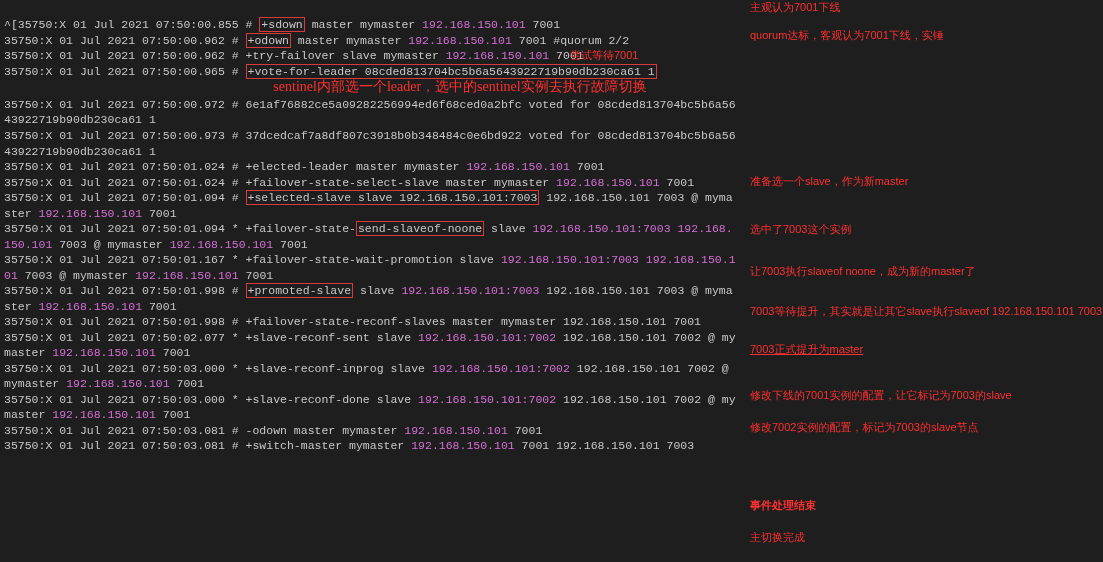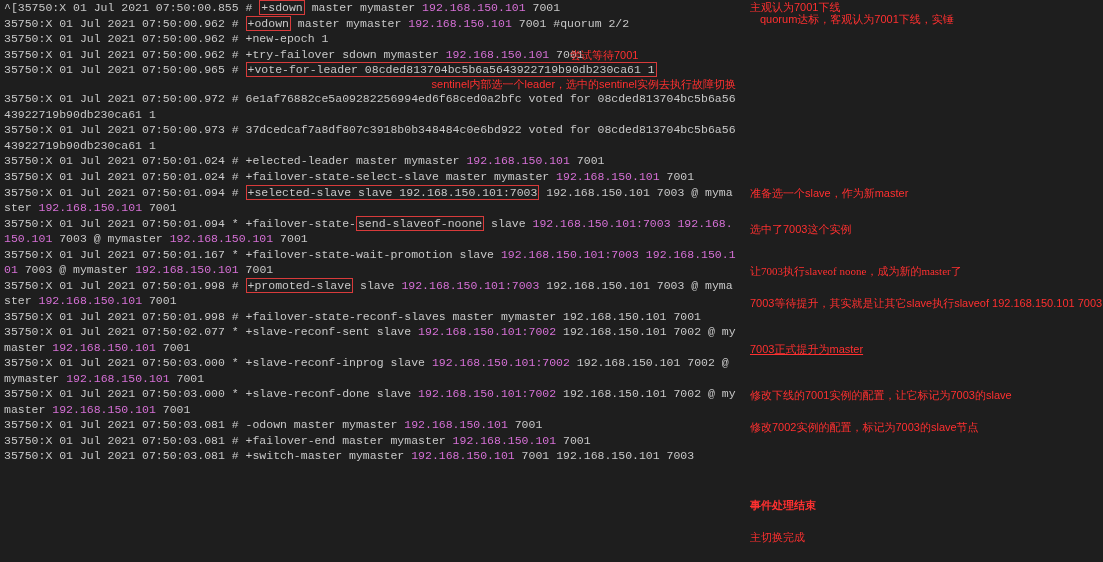--- a/index.html
+++ b/index.html
@@ -8,21 +8,21 @@
     color: #c8c8c8;
     font-family: "Consolas", "Courier New", monospace;
     font-size: 11.5px;
     line-height: 1.35;
     width: 1103px;
     height: 562px;
     overflow: hidden;
     position: relative;
   }
   .terminal {
-    padding: 0 4px;
+    padding: 17px 4px;
     width: 740px;
   }
   .line { white-space: pre-wrap; word-break: break-all; }
   .grey { color: #c8c8c8; }
   .ip { color: #d670d6; }
   .marked {
     border: 1.5px solid #d83b3b;
     padding: 0 1px;
     display: inline;
   }
@@ -31,61 +31,59 @@
     left: 750px;
     top: 0;
     width: 350px;
     font-family: "Microsoft YaHei", sans-serif;
     font-size: 11px;
     color: #ff3030;
   }
   .anno { position: absolute; white-space: nowrap; text-align: center; }
   .sentinel-note {
     color: #ff3030;
-    font-family: Liberation Sans, sans-serif;
-    font-size: 11px;
-    text-align: right;
+    font-family: Liberation Serif, serif;
+    font-size: 14px;
+    text-align: center;
     display: block;
     margin-left: 180px;
     margin-top: -1px;
   }
 </style>
 </head>
 <body>
 
 <div class="terminal">
     <div class="line"><span class="grey">^[35750:X 01 Jul 2021 07:50:00.855 # </span><span class="grey"></span><span class="marked">+sdown</span><span class="grey"> master mymaster </span><span class="ip">192.168.150.101</span><span class="grey"> 7001</span></div>
     <div class="line"><span class="grey">35750:X 01 Jul 2021 07:50:00.962 # </span><span class="grey"></span><span class="marked">+odown</span><span class="grey"> master mymaster </span><span class="ip">192.168.150.101</span><span class="grey"> 7001 #quorum 2/2</span></div>
-    <div class="line"><span class="grey">35750:X 01 Jul 2021 07:50:00.962 # </span><span class="grey">+new-epoch 1</span></div>
-    <div class="line"><span class="grey">35750:X 01 Jul 2021 07:50:00.962 # </span><span class="grey">+try-failover sdown mymaster </span><span class="ip">192.168.150.101</span><span class="grey"> 7001</span></div>
+    <div class="line"><span class="grey">35750:X 01 Jul 2021 07:50:00.962 # </span><span class="grey">+try-failover slave mymaster </span><span class="ip">192.168.150.101</span><span class="grey"> 7001</span></div>
     <div class="line"><span class="grey">35750:X 01 Jul 2021 07:50:00.965 # </span><span class="marked">+vote-for-leader 08cded813704bc5b6a5643922719b90db230ca61 1</span></div>
     <div class="sentinel-note">sentinel内部选一个leader，选中的sentinel实例去执行故障切换</div>
     <div class="line"><span class="grey">35750:X 01 Jul 2021 07:50:00.972 # </span><span class="grey">6e1af76882ce5a09282256994ed6f68ced0a2bfc voted for 08cded813704bc5b6a5643922719b90db230ca61 1</span></div>
     <div class="line"><span class="grey">35750:X 01 Jul 2021 07:50:00.973 # </span><span class="grey">37dcedcaf7a8df807c3918b0b348484c0e6bd922 voted for 08cded813704bc5b6a5643922719b90db230ca61 1</span></div>
     <div class="line"><span class="grey">35750:X 01 Jul 2021 07:50:01.024 # </span><span class="grey">+elected-leader master mymaster </span><span class="ip">192.168.150.101</span><span class="grey"> 7001</span></div>
     <div class="line"><span class="grey">35750:X 01 Jul 2021 07:50:01.024 # </span><span class="grey">+failover-state-select-slave master mymaster </span><span class="ip">192.168.150.101</span><span class="grey"> 7001</span></div>
     <div class="line"><span class="grey">35750:X 01 Jul 2021 07:50:01.094 # </span><span class="marked">+selected-slave slave 192.168.150.101:7003</span><span class="grey"> 192.168.150.101 7003 @ mymaster </span><span class="ip">192.168.150.101</span><span class="grey"> 7001</span></div>
     <div class="line"><span class="grey">35750:X 01 Jul 2021 07:50:01.094 * </span><span class="grey">+failover-state-</span><span class="marked">send-slaveof-noone</span><span class="grey"> slave </span><span class="ip">192.168.150.101:7003</span><span class="grey"> </span><span class="ip">192.168.150.101</span><span class="grey"> 7003 @ mymaster </span><span class="ip">192.168.150.101</span><span class="grey"> 7001</span></div>
     <div class="line"><span class="grey">35750:X 01 Jul 2021 07:50:01.167 * </span><span class="grey">+failover-state-wait-promotion slave </span><span class="ip">192.168.150.101:7003</span><span class="grey"> </span><span class="ip">192.168.150.101</span><span class="grey"> 7003 @ mymaster </span><span class="ip">192.168.150.101</span><span class="grey"> 7001</span></div>
     <div class="line"><span class="grey">35750:X 01 Jul 2021 07:50:01.998 # </span><span class="marked">+promoted-slave</span><span class="grey"> slave </span><span class="ip">192.168.150.101:7003</span><span class="grey"> 192.168.150.101 7003 @ mymaster </span><span class="ip">192.168.150.101</span><span class="grey"> 7001</span></div>
     <div class="line"><span class="grey">35750:X 01 Jul 2021 07:50:01.998 # </span><span class="grey">+failover-state-reconf-slaves master mymaster 192.168.150.101 7001</span></div>
     <div class="line"><span class="grey">35750:X 01 Jul 2021 07:50:02.077 * </span><span class="grey">+slave-reconf-sent slave </span><span class="ip">192.168.150.101:7002</span><span class="grey"> 192.168.150.101 7002 @ mymaster </span><span class="ip">192.168.150.101</span><span class="grey"> 7001</span></div>
     <div class="line"><span class="grey">35750:X 01 Jul 2021 07:50:03.000 * </span><span class="grey">+slave-reconf-inprog slave </span><span class="ip">192.168.150.101:7002</span><span class="grey"> 192.168.150.101 7002 @ mymaster </span><span class="ip">192.168.150.101</span><span class="grey"> 7001</span></div>
     <div class="line"><span class="grey">35750:X 01 Jul 2021 07:50:03.000 * </span><span class="grey">+slave-reconf-done slave </span><span class="ip">192.168.150.101:7002</span><span class="grey"> 192.168.150.101 7002 @ mymaster </span><span class="ip">192.168.150.101</span><span class="grey"> 7001</span></div>
     <div class="line"><span class="grey">35750:X 01 Jul 2021 07:50:03.081 # </span><span class="grey">-odown master mymaster </span><span class="ip">192.168.150.101</span><span class="grey"> 7001</span></div>
-    <div class="line"><span class="grey">35750:X 01 Jul 2021 07:50:03.081 # </span><span class="grey">+failover-end master mymaster </span><span class="ip">192.168.150.101</span><span class="grey"> 7001</span></div>
     <div class="line"><span class="grey">35750:X 01 Jul 2021 07:50:03.081 # </span><span class="grey">+switch-master mymaster </span><span class="ip">192.168.150.101</span><span class="grey"> 7001 192.168.150.101 7003</span></div>
   </div>
 <div class="annotations">
     <div class="anno" style="top: 0px;">主观认为7001下线</div>
-    <div class="anno" style="top: 12px; margin-left: 10px;">quorum达标，客观认为7001下线，实锤</div>
-    <div class="anno" style="top: 186px;">准备选一个slave，作为新master</div>
+    <div class="anno" style="top: 28px;">quorum达标，客观认为7001下线，实锤</div>
+    <div class="anno" style="top: 174px;">准备选一个slave，作为新master</div>
     <div class="anno" style="top: 222px;">选中了7003这个实例</div>
-    <div class="anno" style="top: 264px; font-family: Liberation Serif, serif;">让7003执行slaveof noone，成为新的master了</div>
-    <div class="anno" style="top: 296px;">7003等待提升，其实就是让其它slave执行slaveof 192.168.150.101 7003</div>
+    <div class="anno" style="top: 264px;">让7003执行slaveof noone，成为新的master了</div>
+    <div class="anno" style="top: 304px;">7003等待提升，其实就是让其它slave执行slaveof 192.168.150.101 7003</div>
     <div class="anno" style="top: 342px; text-decoration: underline;">7003正式提升为master</div>
     <div class="anno" style="top: 388px;">修改下线的7001实例的配置，让它标记为7003的slave</div>
     <div class="anno" style="top: 420px;">修改7002实例的配置，标记为7003的slave节点</div>
     <div class="anno" style="top: 498px; font-weight: bold;">事件处理结束</div>
     <div class="anno" style="top: 530px;">主切换完成</div>
   </div>
 
 <div style="position: absolute; left: 570px; top: 48px; color: rgb(255, 48, 48); font-family: &quot;Microsoft YaHei&quot;, sans-serif; font-size: 11px;">尝试等待7001</div>
 
 </body></html>

